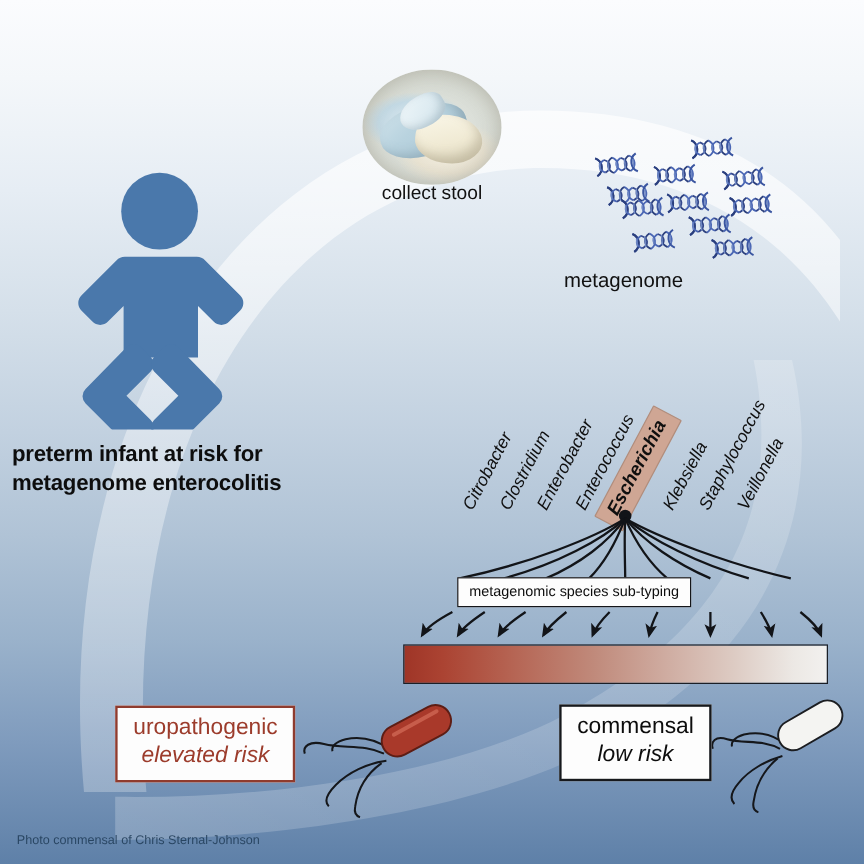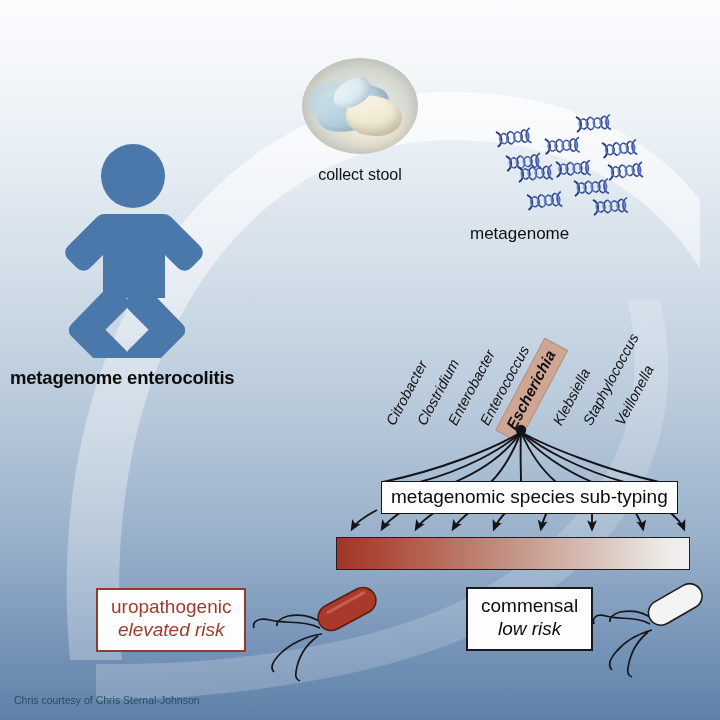--- a/index.html
+++ b/index.html
@@ -59,21 +59,21 @@
     box-shadow:inset -5px -5px 9px rgba(150,140,115,.4);
   }
   #stool-photo .d3{
     position:absolute;left:30px;top:22px;width:40px;height:26px;
     background:linear-gradient(140deg,#eef6f9 0%,#d2e4ec 100%);
     border-radius:50% 40% 44% 50%;
     transform:rotate(-30deg);
     box-shadow:inset -3px -3px 7px rgba(110,135,150,.35);
   }
   #stool-caption{
-    left:282px;top:166px;width:156px;text-align:center;
+    left:282px;top:153px;width:156px;text-align:center;
     font-size:16px;color:#111;
   }
 
   
   #metagenome-caption{
     left:470px;top:224px;width:230px;text-align:left;
     font-size:17px;color:#111;
   }
 
   
@@ -90,21 +90,21 @@
     padding:3px 8px 4px 8px;
     border:1px solid #b18d7c;
     border-radius:1px;
   }
 
   
   #subtyping-box{
     left:381px;top:481px;
     padding:4px 9px 5px 9px;
     background:#fdfdfd;border:1px solid #14161a;
-    font-size:19px;color:#0c0c0c;white-space:nowrap;
+    font-size:12px;color:#0c0c0c;white-space:nowrap;
   }
 
   
   #gradient-bar{
     left:336px;top:537px;width:352px;height:31px;
     border:1.5px solid #1b1f26;
     background:linear-gradient(90deg,#9f3527 0%,#ab4332 9%,#b56352 25%,#c08a7b 45%,#cfaca1 62%,#ddcbc3 78%,#ece8e4 92%,#f2f1ef 100%);
   }
 
   
@@ -156,20 +156,21 @@
       <path d="M52,176 a9,9 0 0 1 13,0 l9,9 a9,9 0 0 1 0,13 l-22,22 l22,22
                a9,9 0 0 1 0,13 l-9,9 a9,9 0 0 1 -13,0 l-37,-37
                a9,9 0 0 1 0,-13 Z" transform="translate(-6,-8) scale(0.92) translate(6,8)"></path>
       <path d="M98,176 a9,9 0 0 0 -13,0 l-9,9 a9,9 0 0 0 0,13 l22,22 l-22,22
                a9,9 0 0 0 0,13 l9,9 a9,9 0 0 0 13,0 l37,-37
                a9,9 0 0 0 0,-13 Z" transform="translate(6,-8) scale(0.92) translate(-6,8)"></path>
     </g>
   </svg>
 
   <div class="abs" id="infant-label">
+    <div>preterm infant at risk for</div>
     <div>metagenome enterocolitis</div>
   </div>
 
   <div class="abs" id="stool-photo">
     <div class="d1"></div>
       <div class="d2"></div>
       <div class="d3"></div>
   </div>
   <div class="abs" id="stool-caption">collect stool</div>
 
@@ -301,15 +302,15 @@
   <div class="riskbox" id="uropathogenic-box">
     <div class="t1">uropathogenic</div>
     <div class="t2">elevated risk</div>
   </div>
 
   <div class="riskbox" id="commensal-box">
     <div class="t1">commensal</div>
     <div class="t2">low risk</div>
   </div>
 
-  <div class="abs" id="photo-credit">Chris courtesy of Chris Sternal-Johnson</div>
+  <div class="abs" id="photo-credit">Photo commensal of Chris Sternal-Johnson</div>
 
 </div>
 
 </body></html>

